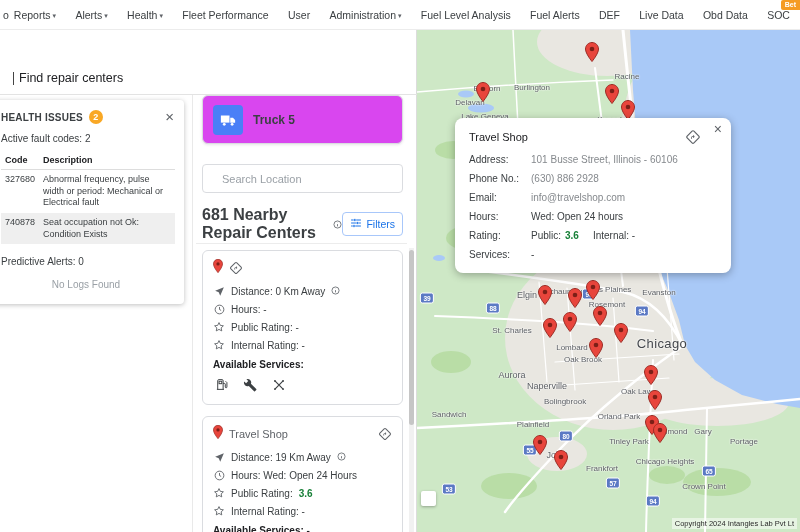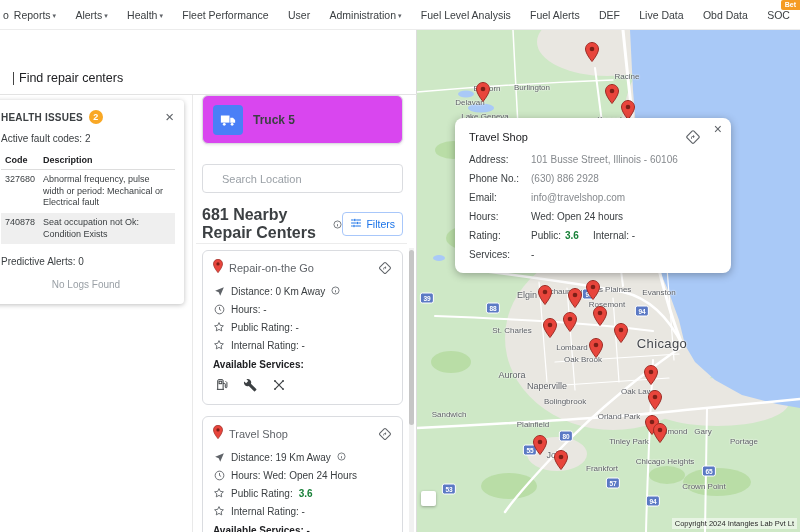--- a/index.html
+++ b/index.html
@@ -169,21 +169,20 @@
     </button>
   </div>
   <div class="divider-h"></div>
   <div class="cards">
       <div class="rc-card">
         <div class="rc-head">
           <span><svg width="10" height="14" viewBox="0 0 14 20">
               <path d="M7 .5C3.4.5.5 3.4.5 7c0 4.8 6.5 12.5 6.5 12.5S13.5 11.8 13.5 7C13.5 3.4 10.6.5 7 .5z" fill="#e8453c" stroke="#9a2e27" stroke-width="1"></path>
               <circle cx="7" cy="7" r="2.3" fill="#7c1f17"></circle>
             </svg></span>
-          <span class="rc-name">Repair-on-the Go</span>
           <span class="rc-dir">
             <svg width="14" height="14" viewBox="0 0 24 24" fill="none" stroke="#5f6368" stroke-width="1.8">
               <rect x="4.8" y="4.8" width="14.4" height="14.4" rx="2" transform="rotate(45 12 12)"></rect>
               <path d="M9.8 14.6v-2a1.3 1.3 0 011.3-1.3h2.6M12 9.6l1.9 1.7-1.9 1.7" stroke-width="1.5"></path>
             </svg>
           </span>
         </div>
         <div class="rc-row">
           <span class="ric">
             <svg width="11" height="11" viewBox="0 0 24 24">

